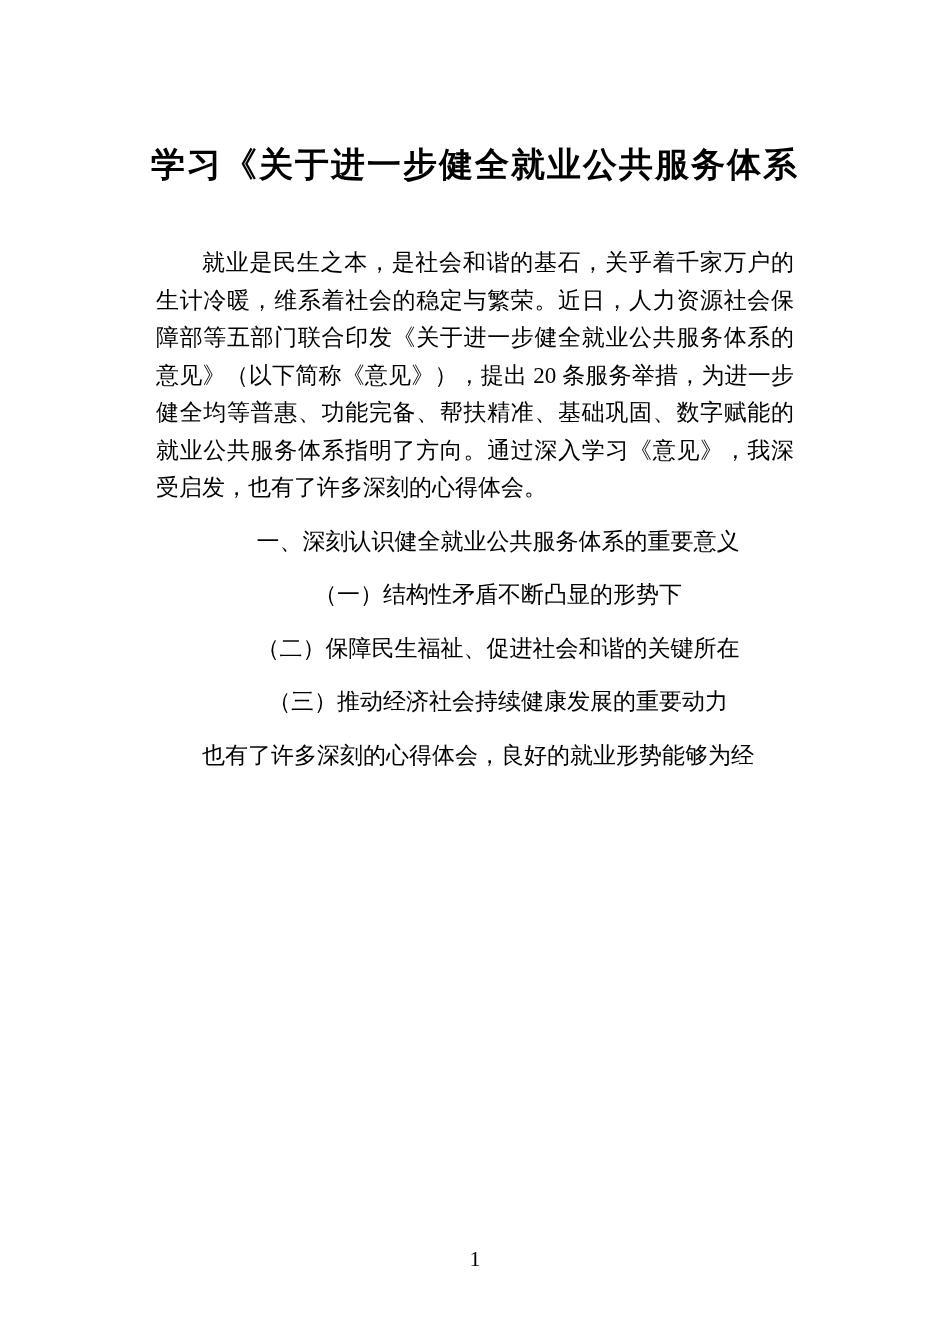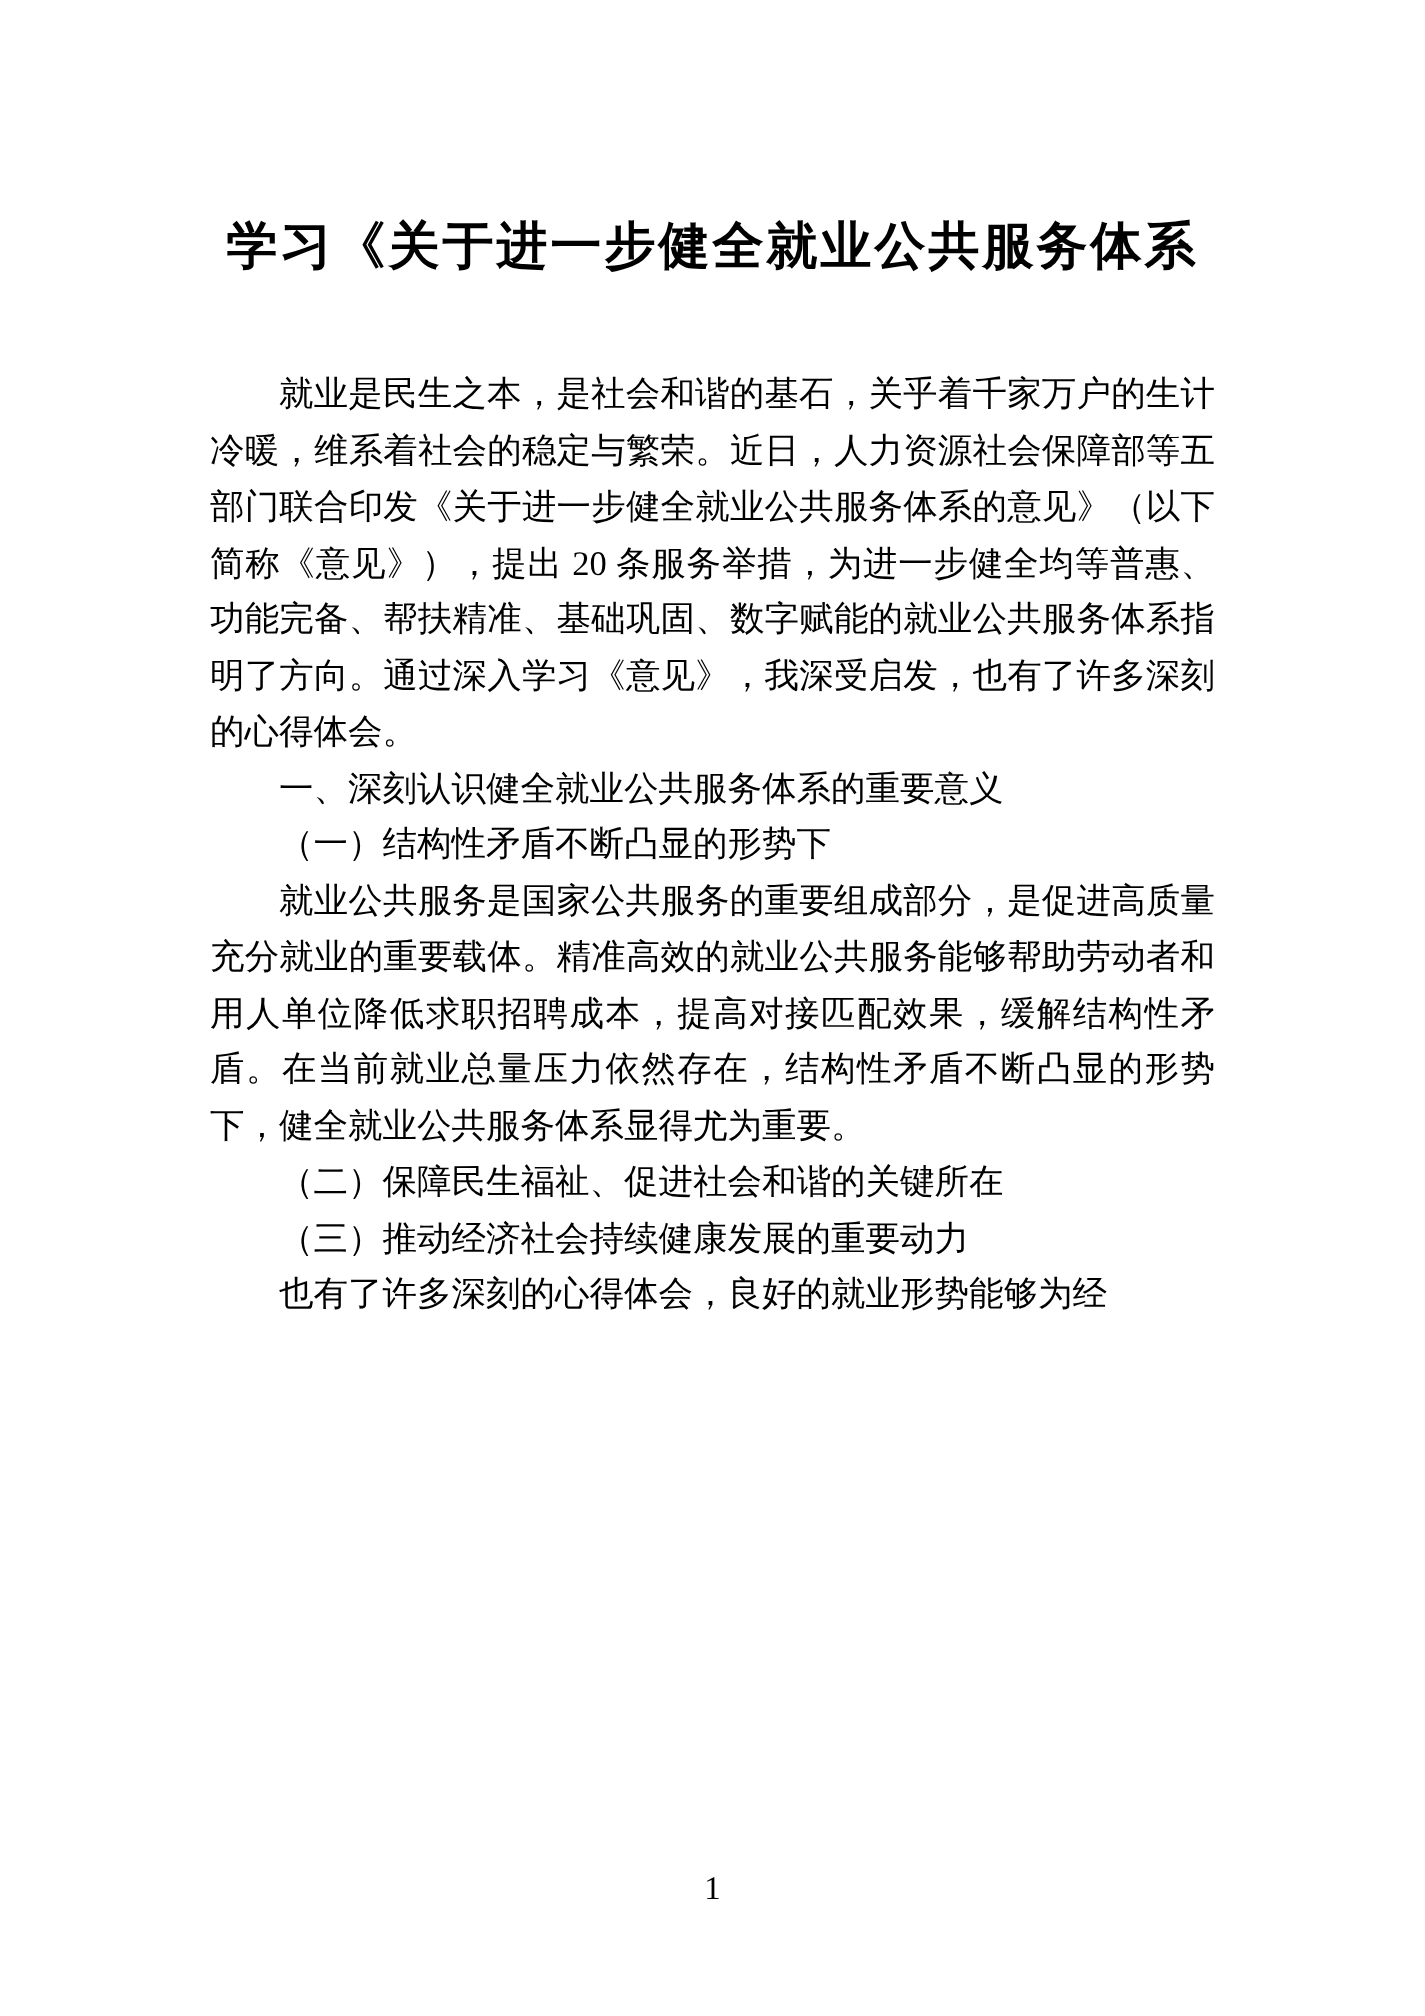--- a/index.html
+++ b/index.html
@@ -36,27 +36,27 @@
     display: block;
     white-space: nowrap;
   }
   .body-text {
     font-size: 23px;
     line-height: 37.5px;
     text-align: justify;
     text-justify: inter-character;
   }
   .para {
-    margin: 0;
+    margin: 16px;
     padding: 0;
     text-indent: 2em;
   }
   .para.heading,
   .para.subheading {
-    text-align: left;
+    text-align: center;
   }
   .page-footer {
     position: absolute;
     left: 0;
     bottom: 72px;
     width: 100%;
     text-align: center;
   }
   .page-number {
     font-size: 22px;
@@ -69,21 +69,20 @@
 <div class="page">
 
   <h1 class="doc-title">
     <span class="title-line">学习《关于进一步健全就业公共服务体系</span>
   </h1>
 
   <div class="body-text">
     <p class="para">就业是民生之本，是社会和谐的基石，关乎着千家万户的生计冷暖，维系着社会的稳定与繁荣。近日，人力资源社会保障部等五部门联合印发《关于进一步健全就业公共服务体系的意见》（以下简称《意见》），提出 20 条服务举措，为进一步健全均等普惠、功能完备、帮扶精准、基础巩固、数字赋能的就业公共服务体系指明了方向。通过深入学习《意见》，我深受启发，也有了许多深刻的心得体会。</p>
     <p class="para heading">一、深刻认识健全就业公共服务体系的重要意义</p>
     <p class="para subheading">（一）结构性矛盾不断凸显的形势下</p>
-    <p class="para">就业公共服务是国家公共服务的重要组成部分，是促进高质量充分就业的重要载体。精准高效的就业公共服务能够帮助劳动者和用人单位降低求职招聘成本，提高对接匹配效果，缓解结构性矛盾。在当前就业总量压力依然存在，结构性矛盾不断凸显的形势下，健全就业公共服务体系显得尤为重要。</p>
     <p class="para subheading">（二）保障民生福祉、促进社会和谐的关键所在</p>
     <p class="para subheading">（三）推动经济社会持续健康发展的重要动力</p>
     <p class="para">也有了许多深刻的心得体会，良好的就业形势能够为经</p>
   </div>
 
   <div class="page-footer">
     <span class="page-number">1</span>
   </div>
 
 </div>

